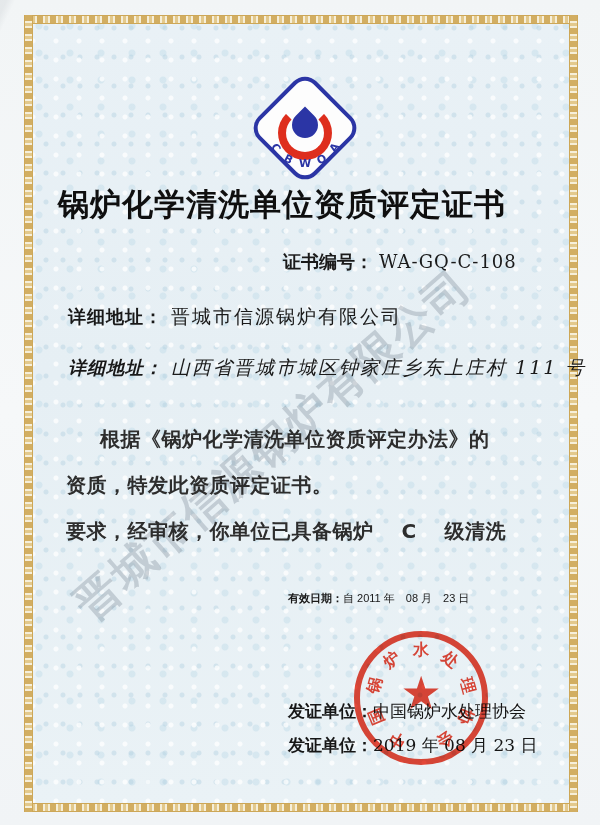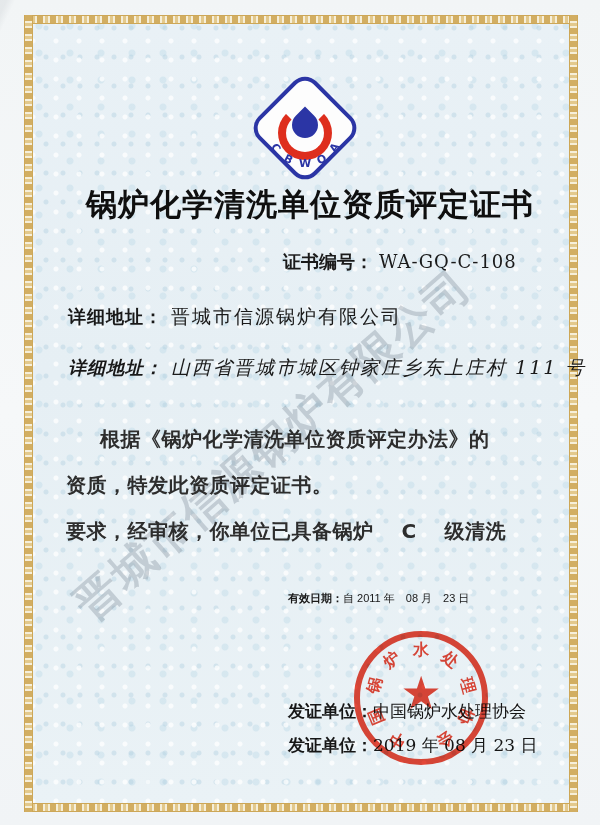--- a/index.html
+++ b/index.html
@@ -68,21 +68,21 @@
   }
   .logo-letter{
     position:absolute;left:58px;top:58px;width:12px;height:12px;margin-left:-6px;margin-top:-6px;
     font-size:11px;font-weight:bold;color:#2b35a5;text-align:center;line-height:12px;
   }
 
   
   .title{
     position:absolute;left:0;top:184px;width:564px;text-align:center;z-index:2;
     font-family:"DejaVu Serif", serif;font-weight:bold;
-    font-size:31px;letter-spacing:1px;color:#0f0f0f;padding-left:28px;
+    font-size:31px;letter-spacing:1px;color:#0f0f0f;
   }
   .cert-no{
     position:absolute;left:283px;top:250px;z-index:2;
     font-family:"DejaVu Serif", serif;font-size:18px;color:#1a1a1a;white-space:nowrap;
   }
   .cert-no .lbl{font-weight:bold;}
   .cert-no .val{letter-spacing:1px;margin-left:6px;}
 
   .field{position:absolute;left:68px;z-index:2;white-space:nowrap;}
   .field .lbl{font-size:18px;font-weight:bold;color:#181818;letter-spacing:1px;}

